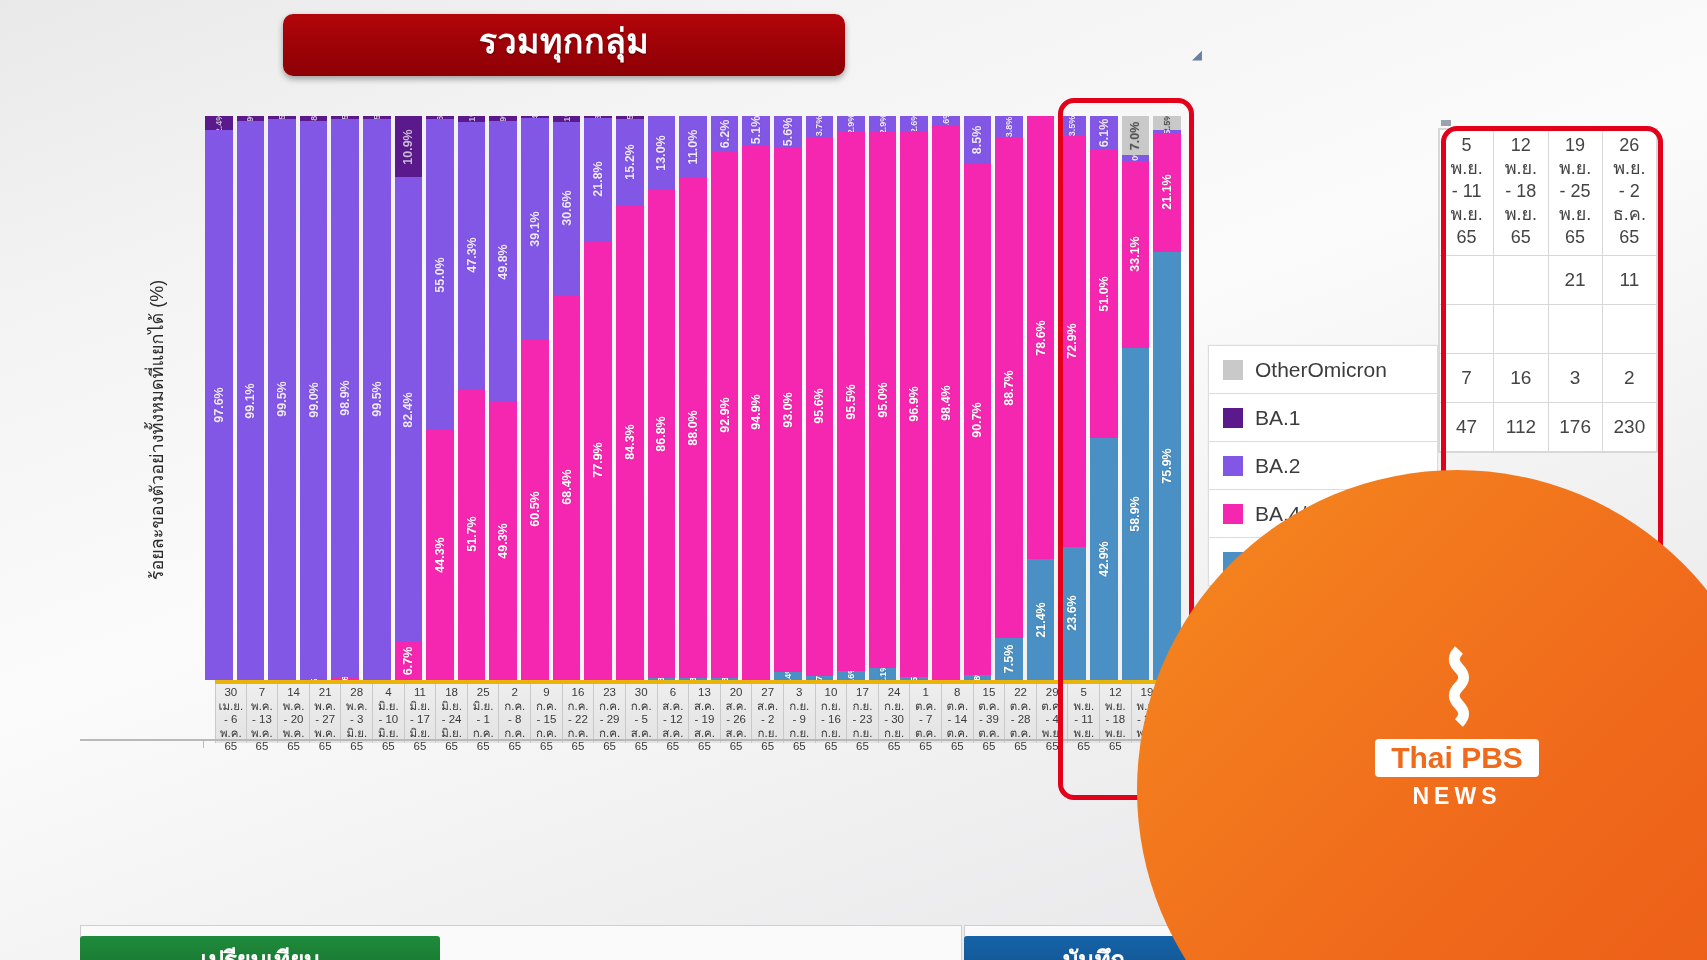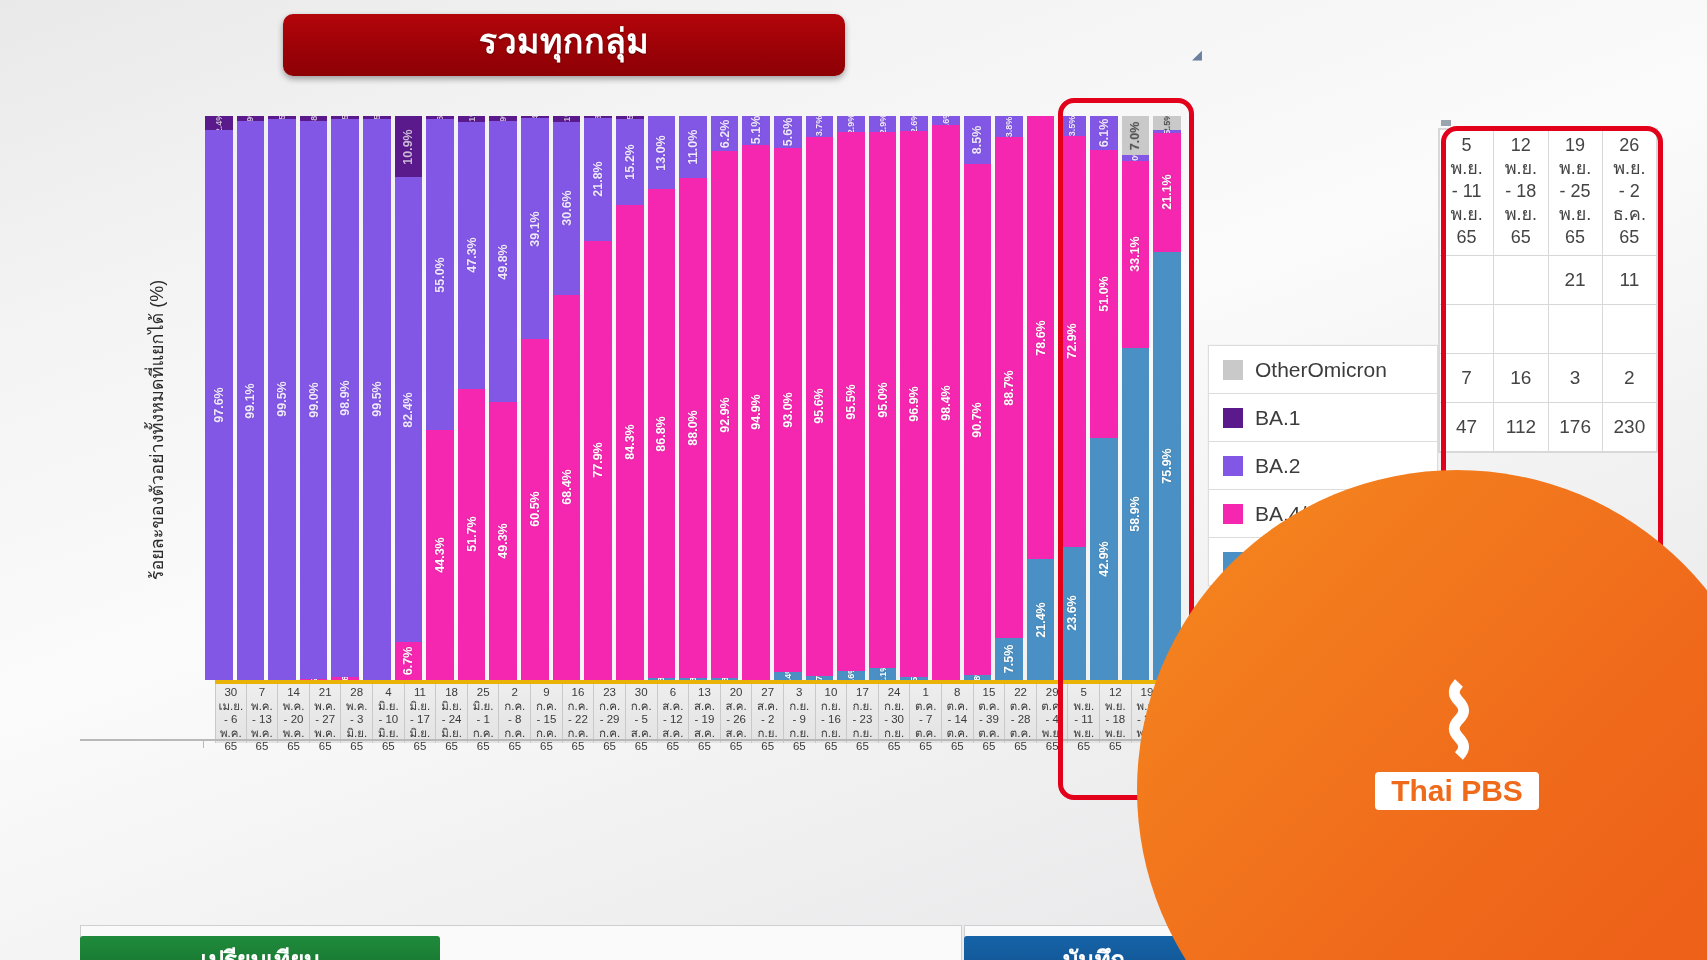--- a/index.html
+++ b/index.html
@@ -856,13 +856,14 @@
 
 <div id="panel-left"></div>
 <div id="panel-right"></div>
 <div id="btn-green">เปรียบเทียบ</div>
 <div id="btn-blue">บันทึก</div>
 
 <div id="logo"></div>
 <div id="logo-inner">
   <div id="logo-mark">⌇</div>
   <div id="logo-name">Thai PBS</div>
+  <div id="logo-sub">NEWS</div>
 </div>
 
 </body></html>

